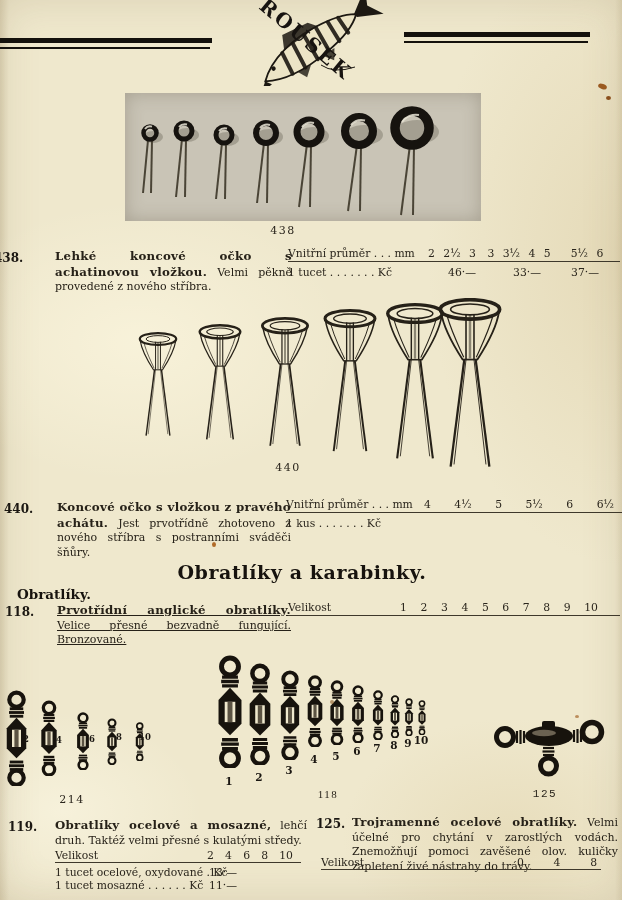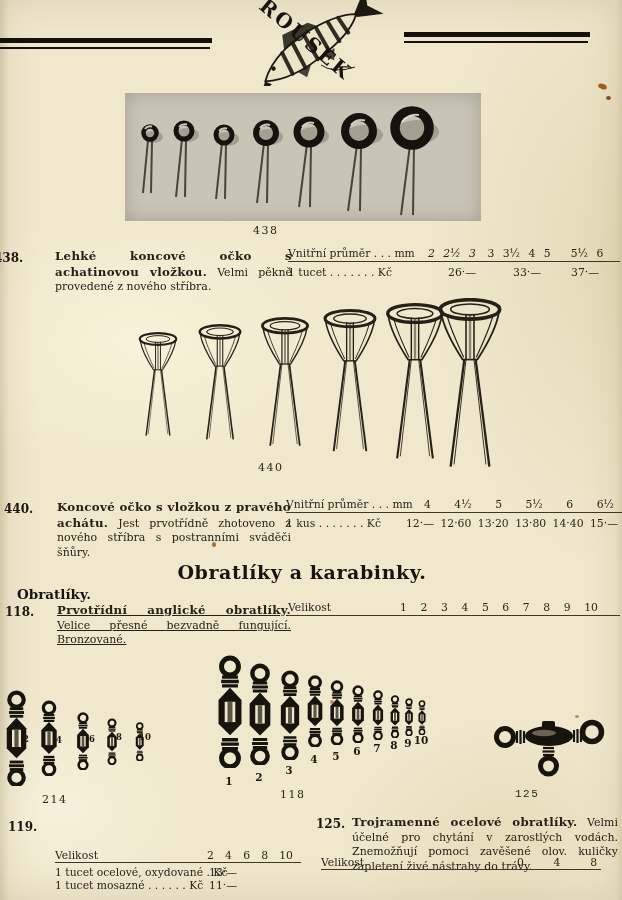--- a/index.html
+++ b/index.html
@@ -13,21 +13,21 @@
       radial-gradient(240px 170px at 82% 93%, rgba(212,192,142,.28), transparent 70%),
       radial-gradient(200px 140px at 10% 90%, rgba(255,252,235,.45), transparent 70%),
       linear-gradient(90deg, rgba(150,130,90,.22) 0px, rgba(150,130,90,0) 9px),
       linear-gradient(270deg, rgba(150,130,90,.15) 0px, rgba(150,130,90,0) 7px);
     box-shadow:inset 0 0 40px rgba(120,100,60,.18);
   }
   .abs{position:absolute;}
   .rule-thick{height:5px;background:#14110c;}
   .rule-thin{height:2px;background:#14110c;}
   .photo{background:#c9c4b6;box-shadow:inset 0 0 18px rgba(85,75,55,.30);}
-  .cap{font-size:11px;letter-spacing:1.5px;color:#2a251c;text-align:left;}
+  .cap{font-size:11px;letter-spacing:1.5px;color:#2a251c;text-align:center;}
   .num{font-weight:bold;font-size:12px;color:#1b1712;}
   .desc{font-size:11px;line-height:1.33;text-align:justify;color:#262118;}
   .lead{font-weight:bold;font-size:11.8px;letter-spacing:.3px;}
   .heading{font-size:19px;font-weight:bold;letter-spacing:.6px;text-align:center;color:#17130e;}
   .subheading{font-size:13.5px;font-weight:bold;color:#17130e;}
   .tbl{font-size:10.8px;color:#2a251c;}
   .trow{position:relative;height:14px;}
   .trule{border-bottom:1.4px solid #3e382b;}
   .tl{position:absolute;left:0;top:0;white-space:nowrap;}
   .tc{position:absolute;top:0;text-align:center;white-space:nowrap;}
@@ -118,27 +118,27 @@
   <div class="abs cap" style="left:253px;top:224px;width:60px;">438</div>
 
   <div class="abs num" style="left:-6px;top:251px;">438.</div>
   <div class="abs desc" style="left:55px;top:249px;width:237px;">
     <span class="lead">Lehké koncové očko s achatinovou vložkou.</span>
     <span>Velmi pěkně provedené z nového stříbra.</span>
   </div>
   <div class="abs tbl" style="left:288px;top:247px;width:332px;">
     <div class="trow trule">
       <span class="tl">Vnitřní průměr . . . mm</span>
-      <span class="tc sz" style="left:130px;width:68px;font-style:italic;">2 2½ 3</span>
+      <span class="tc sz" style="left:130px;width:68px;">2 2½ 3</span>
       <span class="tc sz" style="left:192px;width:78px;">3 3½ 4 5</span>
       <span class="tc sz" style="left:270px;width:58px;">5½ 6</span>
     </div>
     <div class="trow" style="margin-top:4px;">
       <span class="tl">1 tucet . . . . . . . Kč</span>
-      <span class="tc" style="left:140px;width:68px;">26·—</span>
+      <span class="tc" style="left:140px;width:68px;">46·—</span>
       <span class="tc" style="left:200px;width:78px;">33·—</span>
       <span class="tc" style="left:268px;width:58px;">37·—</span>
     </div>
   </div>
 
   <svg class="abs" style="left:110px;top:298px;" width="395" height="175" viewBox="0 0 395 175">
     <g fill="none" stroke="#262118">
       <g transform="translate(27,34) scale(0.70)">
         <ellipse cx="30" cy="10" rx="26" ry="8.5" stroke-width="3.2"></ellipse>
           <ellipse cx="30" cy="10" rx="17" ry="4.8" stroke-width="1.4"></ellipse>
@@ -251,28 +251,20 @@
           <span class="szi">4</span>
           <span class="szi">4½</span>
           <span class="szi">5</span>
           <span class="szi">5½</span>
           <span class="szi">6</span>
           <span class="szi">6½</span>
         </div>
     </div>
     <div class="trow" style="margin-top:4px;">
       <span class="tl">1 kus . . . . . . . Kč</span>
-      <div class="hlist" style="left:120px;width:212px;">
-          <span class="pri">12·—</span>
-          <span class="pri">12·60</span>
-          <span class="pri">13·20</span>
-          <span class="pri">13·80</span>
-          <span class="pri">14·40</span>
-          <span class="pri">15·—</span>
-        </div>
     </div>
   </div>
 
   <div class="abs heading" style="left:0;top:561px;width:604px;">Obratlíky a karabinky.</div>
   <div class="abs subheading" style="left:17px;top:586px;">Obratlíky.</div>
 
   <div class="abs num" style="left:5px;top:605px;">118.</div>
   <div class="abs desc" style="left:57px;top:603px;width:234px;text-decoration:underline;">
     <span class="lead">Prvotřídní anglické obratlíky.</span>
     <span>Velice přesné bezvadně fungující. Bronzované.</span>
@@ -348,21 +340,21 @@
       <text x="84" y="126">3</text>
       <text x="109" y="115">4</text>
       <text x="131" y="112">5</text>
       <text x="152" y="107">6</text>
       <text x="172" y="104">7</text>
       <text x="189" y="101">8</text>
       <text x="203" y="99">9</text>
       <text x="216" y="96">10</text>
     </g>
   </svg>
-  <div class="abs cap" style="left:280px;top:788px;width:60px;">118</div>
+  <div class="abs cap" style="left:298px;top:788px;width:60px;font-family:Liberation Serif, serif;">118</div>
 
   <svg class="abs" style="left:492px;top:706px;" width="115" height="75" viewBox="0 0 115 75">
     <circle cx="13" cy="31" r="8.5" fill="none" stroke="#17130d" stroke-width="5"></circle>
     <g stroke="#17130d" stroke-width="2.2">
       <line x1="25" y1="25" x2="25" y2="37"></line>
         <line x1="28.5" y1="24" x2="28.5" y2="38"></line>
         <line x1="32" y1="25" x2="32" y2="37"></line>
     </g>
     <rect x="50" y="15" width="13" height="8" rx="2" fill="#17130d"></rect>
     <ellipse cx="57" cy="30" rx="24" ry="10" fill="#17130d"></ellipse>
@@ -376,20 +368,24 @@
     <g stroke="#17130d" stroke-width="2.2">
       <line x1="51" y1="42" x2="62" y2="42"></line>
         <line x1="50.5" y1="45.5" x2="62.5" y2="45.5"></line>
         <line x1="51" y1="49" x2="62" y2="49"></line>
     </g>
     <circle cx="56.5" cy="60" r="8" fill="none" stroke="#17130d" stroke-width="5"></circle>
   </svg>
   <div class="abs cap" style="left:515px;top:788px;width:60px;font-family:Liberation Mono, monospace;">125</div>
 
   <div class="abs num" style="left:8px;top:820px;">119.</div>
+  <div class="abs desc" style="left:55px;top:818px;width:252px;">
+    <span class="lead">Obratlíky ocelové a mosazné,</span>
+    <span>lehčí druh. Taktéž velmi přesné s kulatými středy.</span>
+  </div>
   <div class="abs tbl" style="left:55px;top:849px;width:246px;">
     <div class="trow trule" style="height:13px;">
       <span class="tl">Velikost</span>
       <div class="hlist" style="left:152px;width:86px;">
           <span class="szi">2</span>
           <span class="szi">4</span>
           <span class="szi">6</span>
           <span class="szi">8</span>
           <span class="szi">10</span>
         </div>

